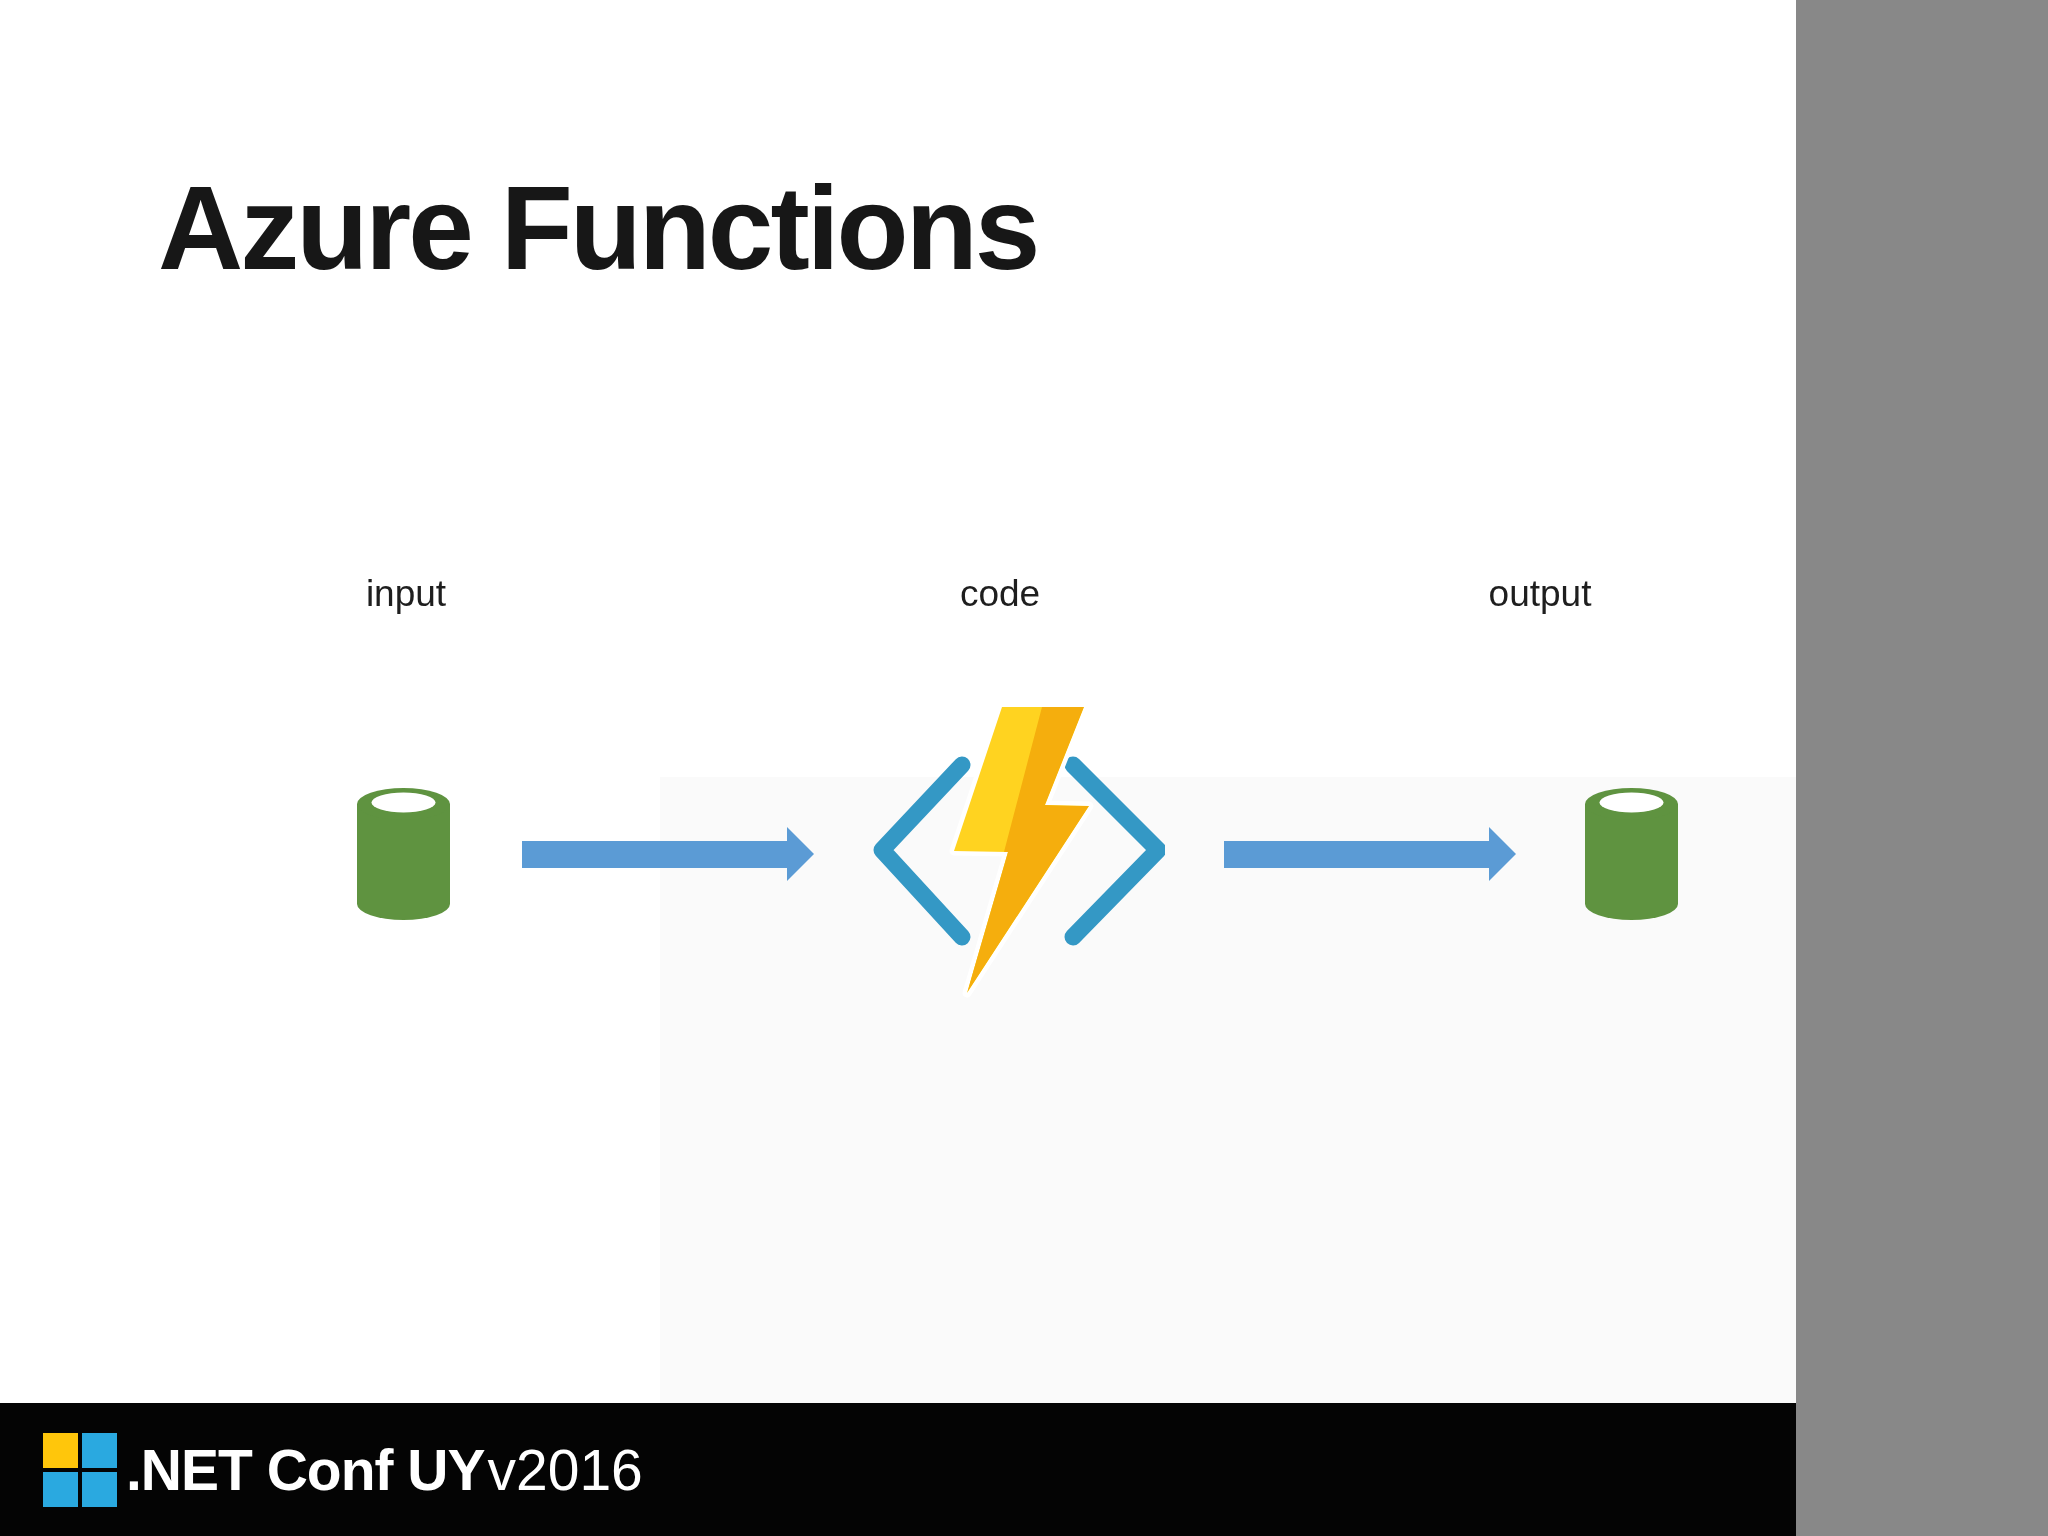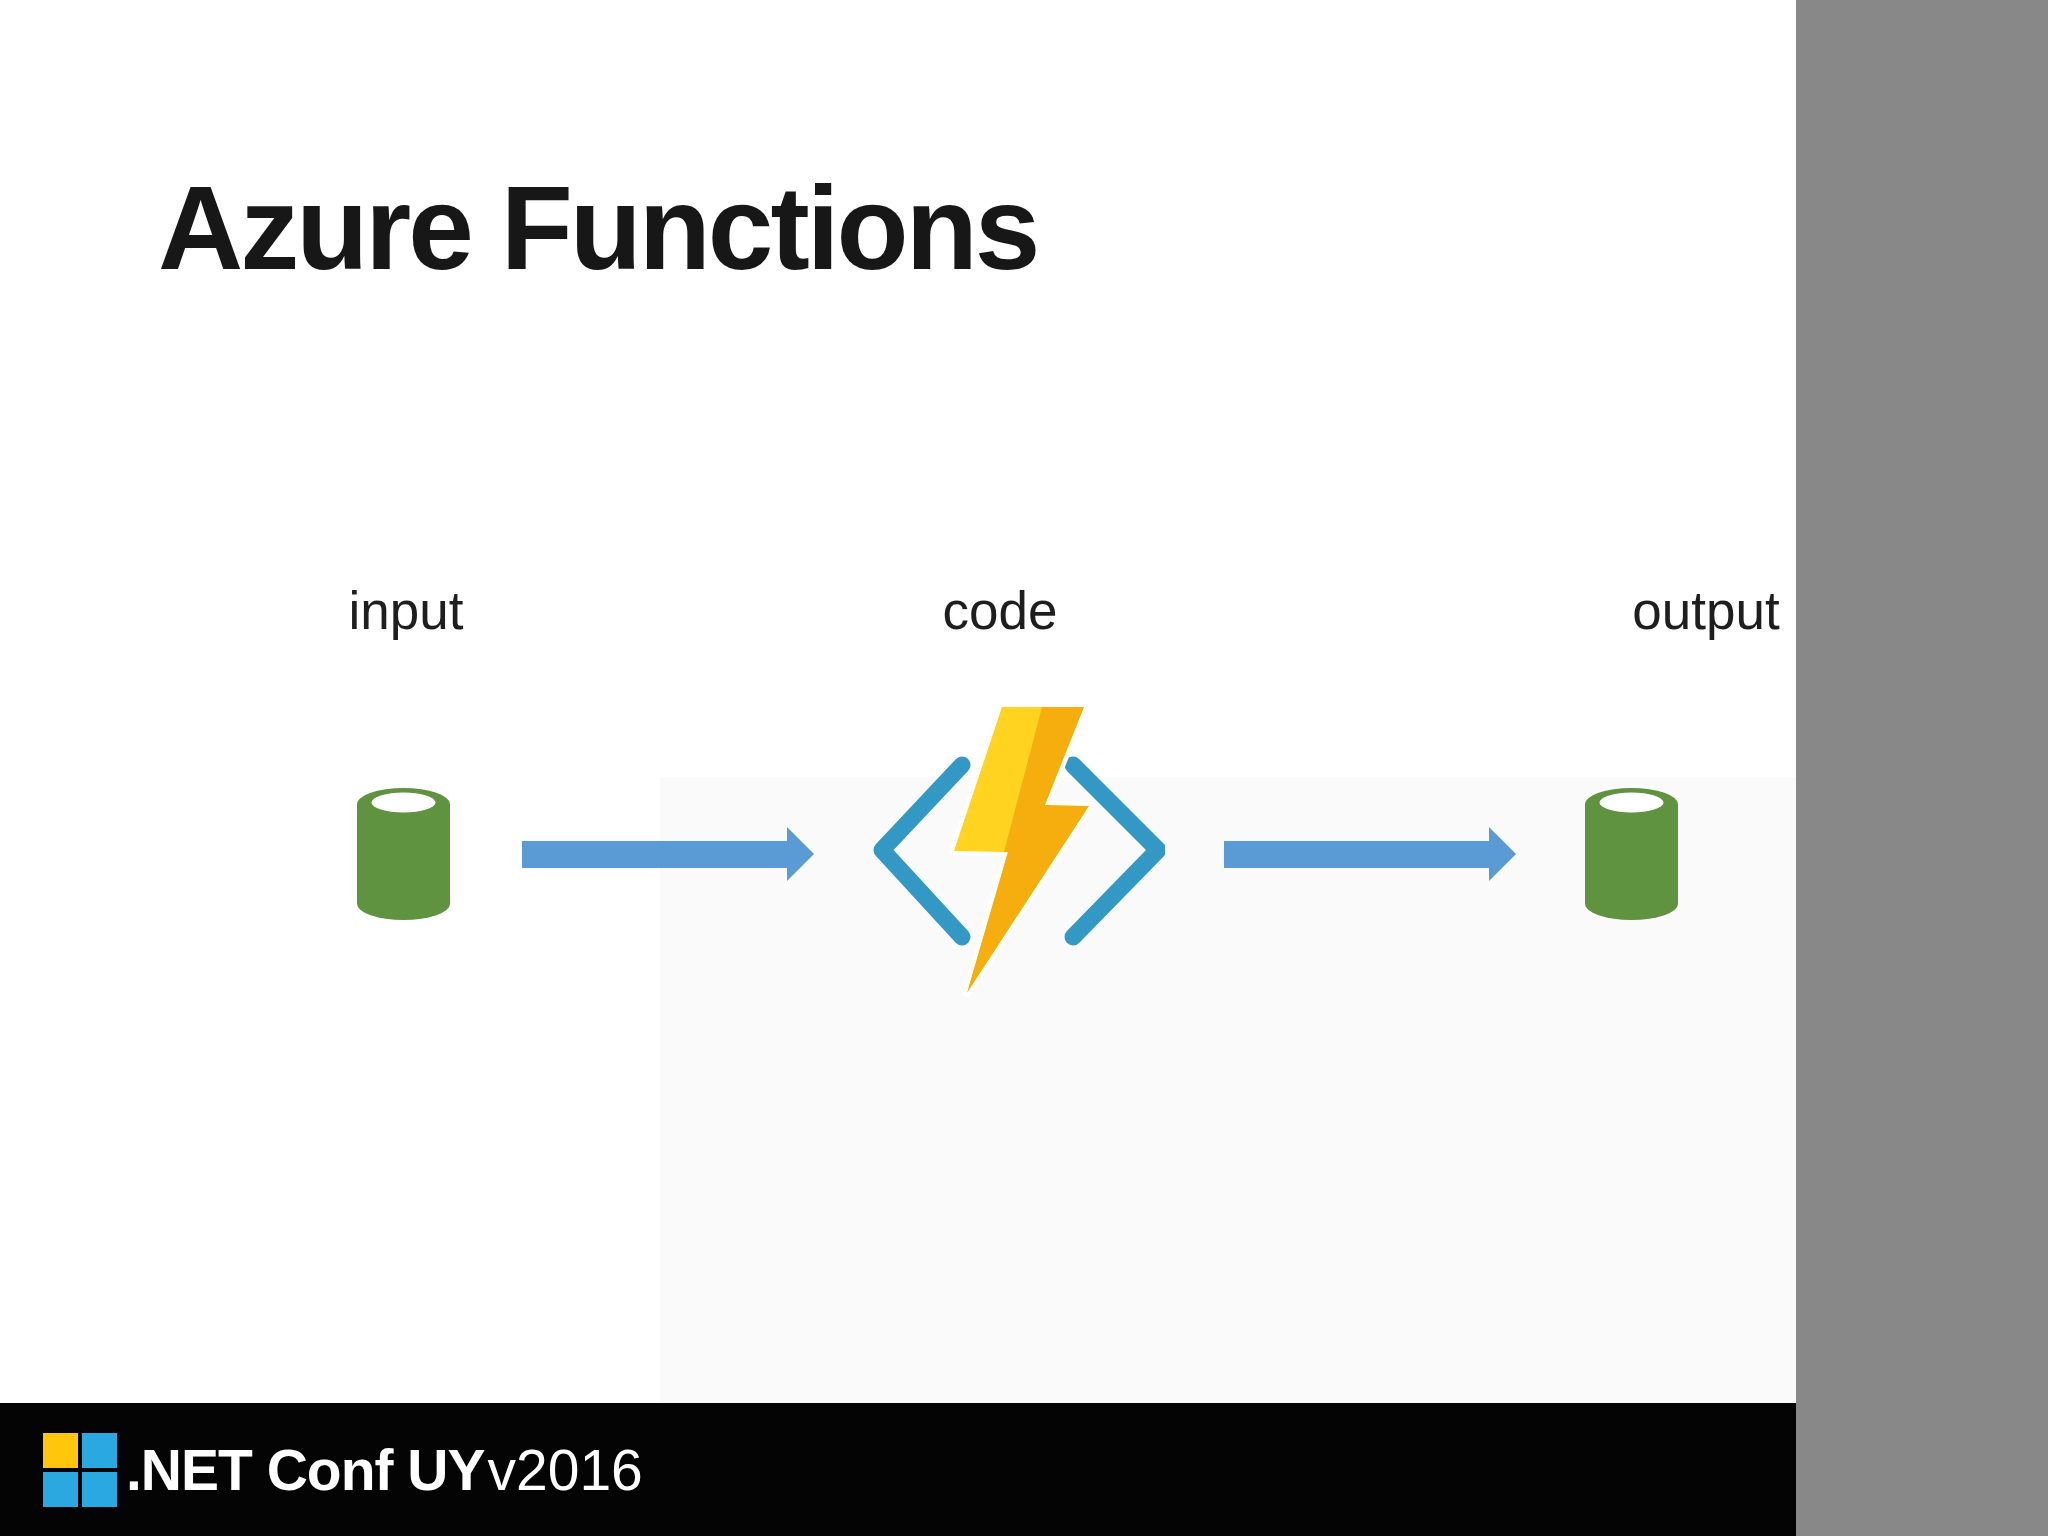--- a/index.html
+++ b/index.html
@@ -10,22 +10,22 @@
     --title-color:#171717; --label-color:#1E1E1E; --footer-text:#FFFFFF;
   }
   *{margin:0;padding:0;box-sizing:border-box;}
   body{font-family:"Liberation Sans",sans-serif;background:#888;}
   .slide{position:relative;width:1796px;height:1536px;background:#ffffff;overflow:hidden;}
 
   .title{position:absolute;left:158px;top:158px;font-size:118px;font-weight:700;
          letter-spacing:-3px;color:var(--title-color);line-height:1.2;white-space:nowrap;}
 
   .node-label{position:absolute;top:572px;transform:translateX(-50%);
-              font-size:53px;color:var(--label-color);line-height:1.2;white-space:nowrap;margin-top:7px;}
-  .lbl-input{left:406px;} .lbl-code{left:1000px;} .lbl-output{left:1706px;text-align:right;}
+              font-size:37px;color:var(--label-color);line-height:1.2;white-space:nowrap;}
+  .lbl-input{left:406px;} .lbl-code{left:1000px;} .lbl-output{left:1540px;text-align:right;}
 
   .icon-abs{position:absolute;display:block;}
   .db-body{fill:var(--db-green);}
   .db-hole{fill:#ffffff;}
   .arrow-poly{fill:var(--arrow-blue);}
   .bracket{fill:none;stroke:var(--bracket-blue);stroke-width:17;stroke-linecap:round;stroke-linejoin:round;}
   .bolt-main{fill:var(--bolt-light);stroke:#ffffff;stroke-width:9;paint-order:stroke;stroke-linejoin:round;}
   .bolt-shade{fill:var(--bolt-dark);}
 
   .bg-tint{position:absolute;left:660px;top:777px;width:1388px;height:626px;

